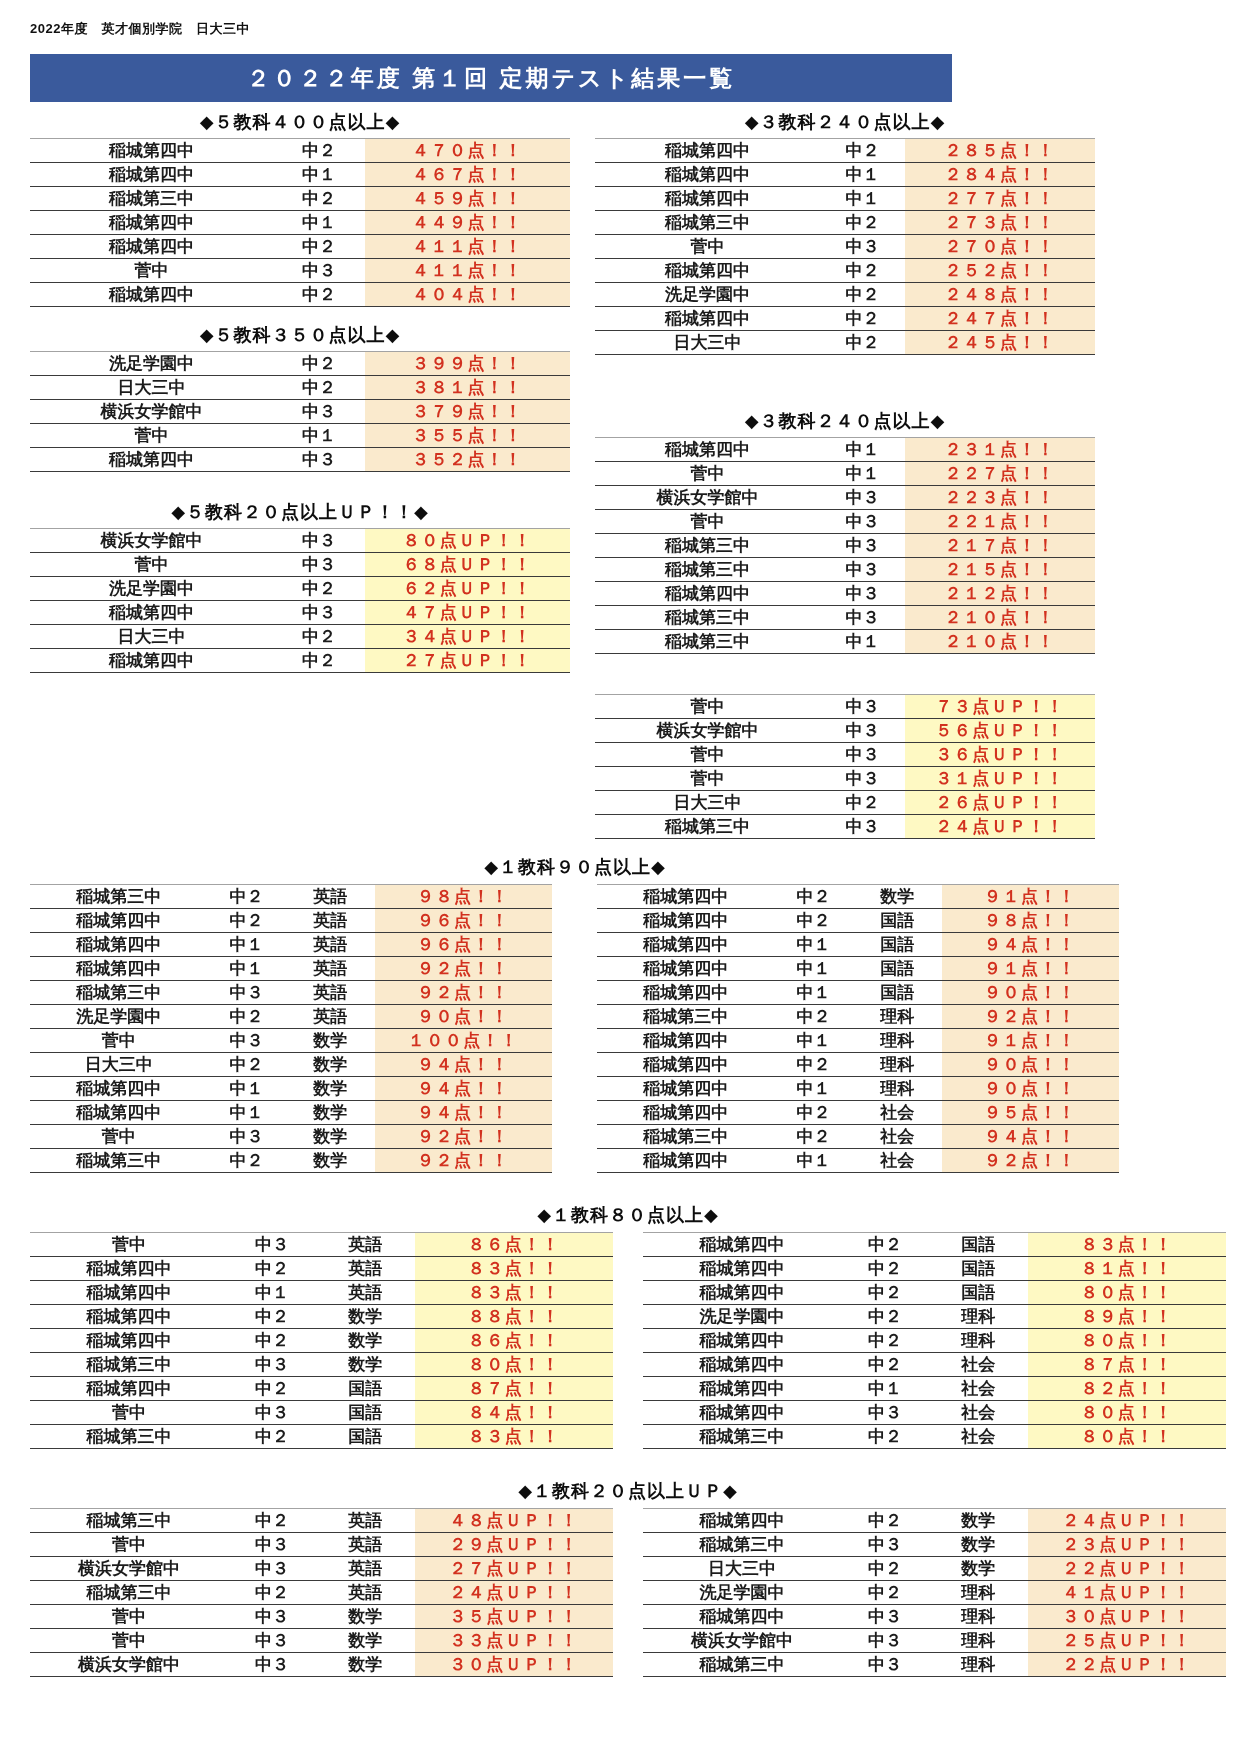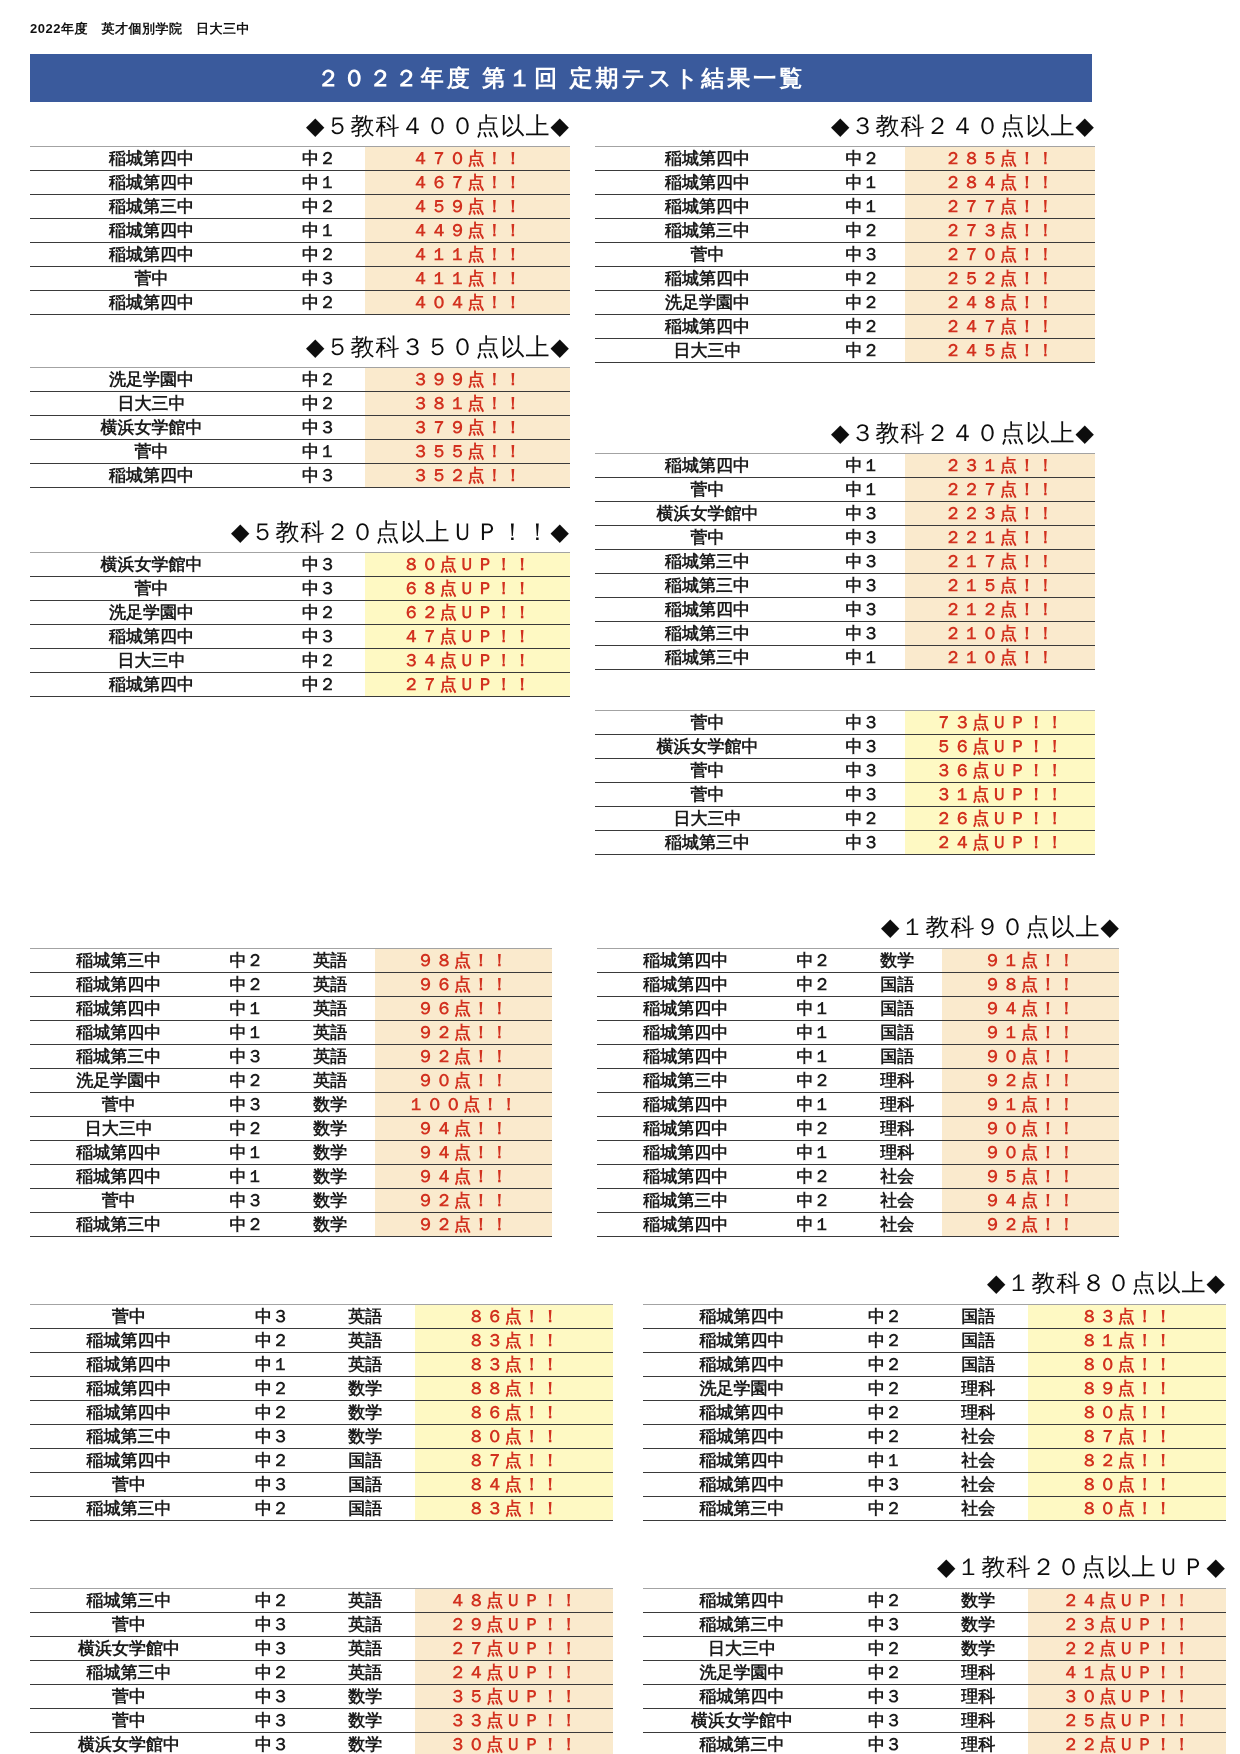--- a/index.html
+++ b/index.html
@@ -6,33 +6,33 @@
   body{
     width:1240px;height:1754px;position:relative;
     font-family:"Liberation Sans","DejaVu Sans",sans-serif;
     -webkit-font-smoothing:antialiased;
   }
   .top-label{
     margin:20px 0 0 30px;font-size:13px;font-weight:bold;color:#111;
     letter-spacing:.5px;
   }
   .banner{
-    margin:16px 0 0 30px;width:1062px;height:48px;background:#3a5a9c;
+    margin:16px 0 0 30px;width:922px;height:48px;background:#3a5a9c;
     display:flex;align-items:center;justify-content:center;
   }
   .banner span{color:#fff;font-size:23px;font-weight:bold;letter-spacing:3px;}
   .columns{display:flex;margin:8px 0 0 30px;}
   .col-left{width:540px;margin-right:25px;}
   .col-right{width:500px;}
   .sec{margin-bottom:16px;}
   .col-left .sec:nth-child(2){margin-bottom:28px;}
   .col-right .sec:nth-child(1){margin-bottom:54px;}
   .col-right .sec:nth-child(2){margin-bottom:40px;}
   .sec-title{
-    font-size:24px;font-weight:normal;color:#0d0d0d;text-align:right;
+    font-size:18px;font-weight:bold;color:#0d0d0d;text-align:center;
     margin-bottom:4px;letter-spacing:1px;white-space:nowrap;
   }
   .sec-table{border-top:1px solid #a3a3a3;}
   .row{display:flex;height:23px;border-bottom:1px solid #3a3a3a;}
   .c{
     display:flex;align-items:center;justify-content:center;
     font-weight:bold;font-size:17px;color:#1c1c1c;
     white-space:nowrap;overflow:hidden;
   }
   .c3 .school{width:45%;}
@@ -40,21 +40,21 @@
   .c3 .score{width:38%;}
   .c4 .school{width:34%;}
   .c4 .grade{width:15%;}
   .c4 .subject{width:17%;}
   .c4 .score{width:34%;}
   .score{color:#d2311f;letter-spacing:1.5px;}
   .hl-cream{background:#faeacd;}
   .hl-blue{background:#fef9c3;}
   .block{margin-left:30px;}
   .block .sec-title{margin-bottom:5px;}
-  .block-90{width:1090px;margin-top:40px;margin-bottom:30px;}
+  .block-90{width:1090px;margin-bottom:30px;}
   .block-90 .tables{display:flex;gap:45px;}
   .block-90 .sec-table{flex:0 0 522px;}
   .block-wide{width:1196px;margin-bottom:30px;}
   .block-wide .tables{display:flex;gap:30px;}
   .block-wide .sec-table{flex:0 0 583px;}
 </style>
 </head>
 <body>
 
 <div class="top-label">2022年度　英才個別学院　日大三中</div>

